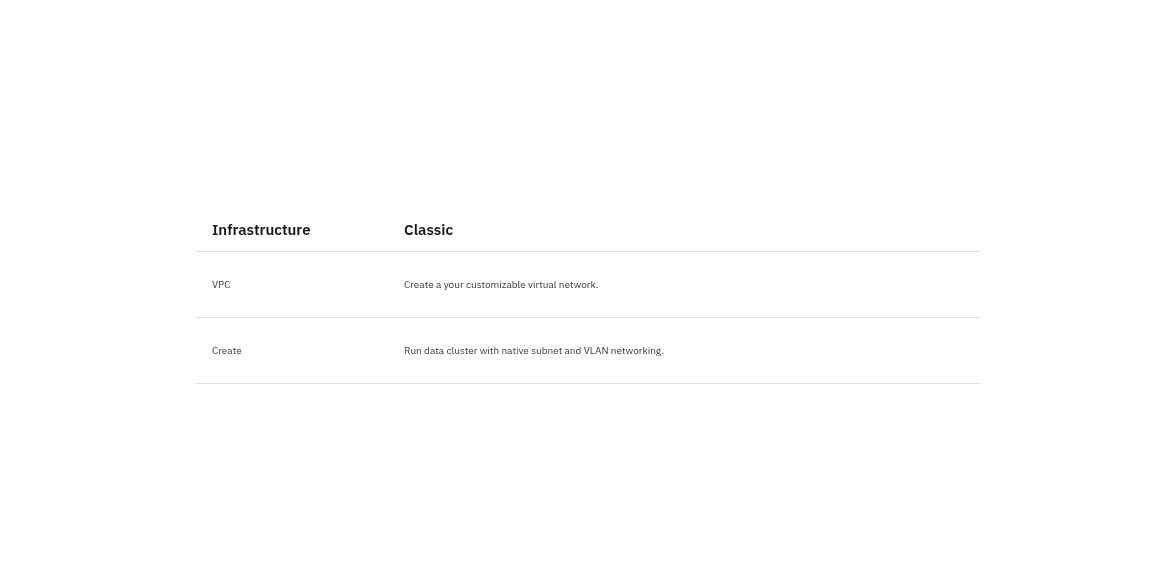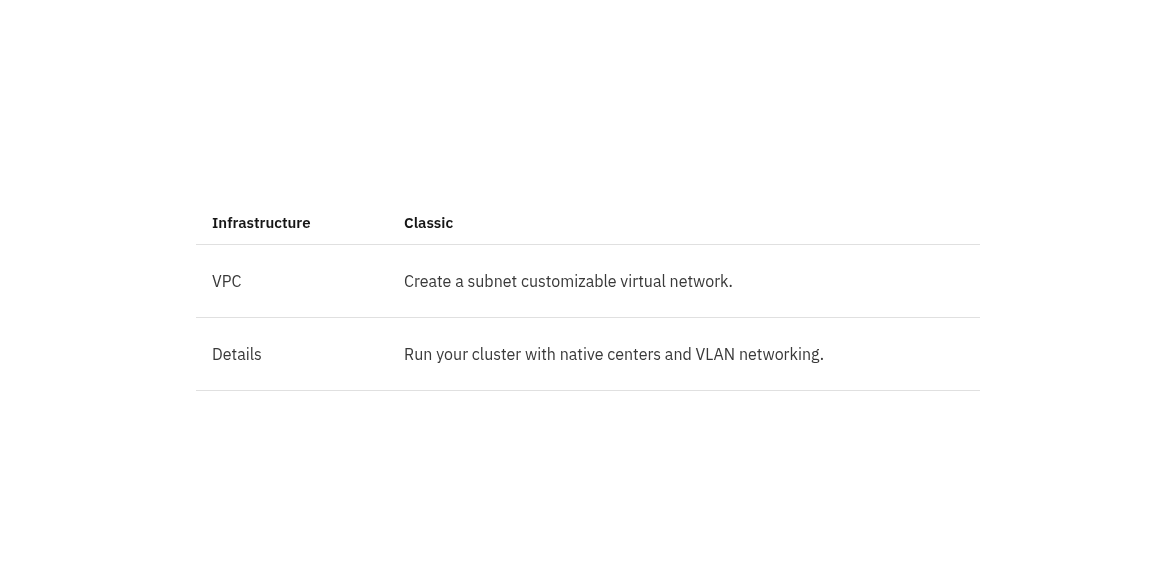--- a/index.html
+++ b/index.html
@@ -34,40 +34,40 @@
       padding: 12px 16px 12px 16px;
     }
     th:first-child {
       width: 192px;
     }
     tbody tr {
       border-bottom: 1px solid #e0e0e0;
     }
     td {
       padding: 26px 16px;
-      font-size: 16px;
+      font-size: 10px;
       color: #393939;
       vertical-align: top;
     }
   </style>
 </head>
 <body>
 
 <div class="table-container">
   <table>
     <thead>
       <tr>
         <th>Infrastructure</th>
         <th>Classic</th>
       </tr>
     </thead>
     <tbody>
       <tr>
         <td>VPC</td>
-        <td>Create a subnet customizable virtual network.</td>
+        <td>Create a your customizable virtual network.</td>
       </tr>
       <tr>
-        <td>Details</td>
-        <td>Run your cluster with native centers and VLAN networking.</td>
+        <td>Create</td>
+        <td>Run data cluster with native subnet and VLAN networking.</td>
       </tr>
     </tbody>
   </table>
 </div>
 
 </body></html>

